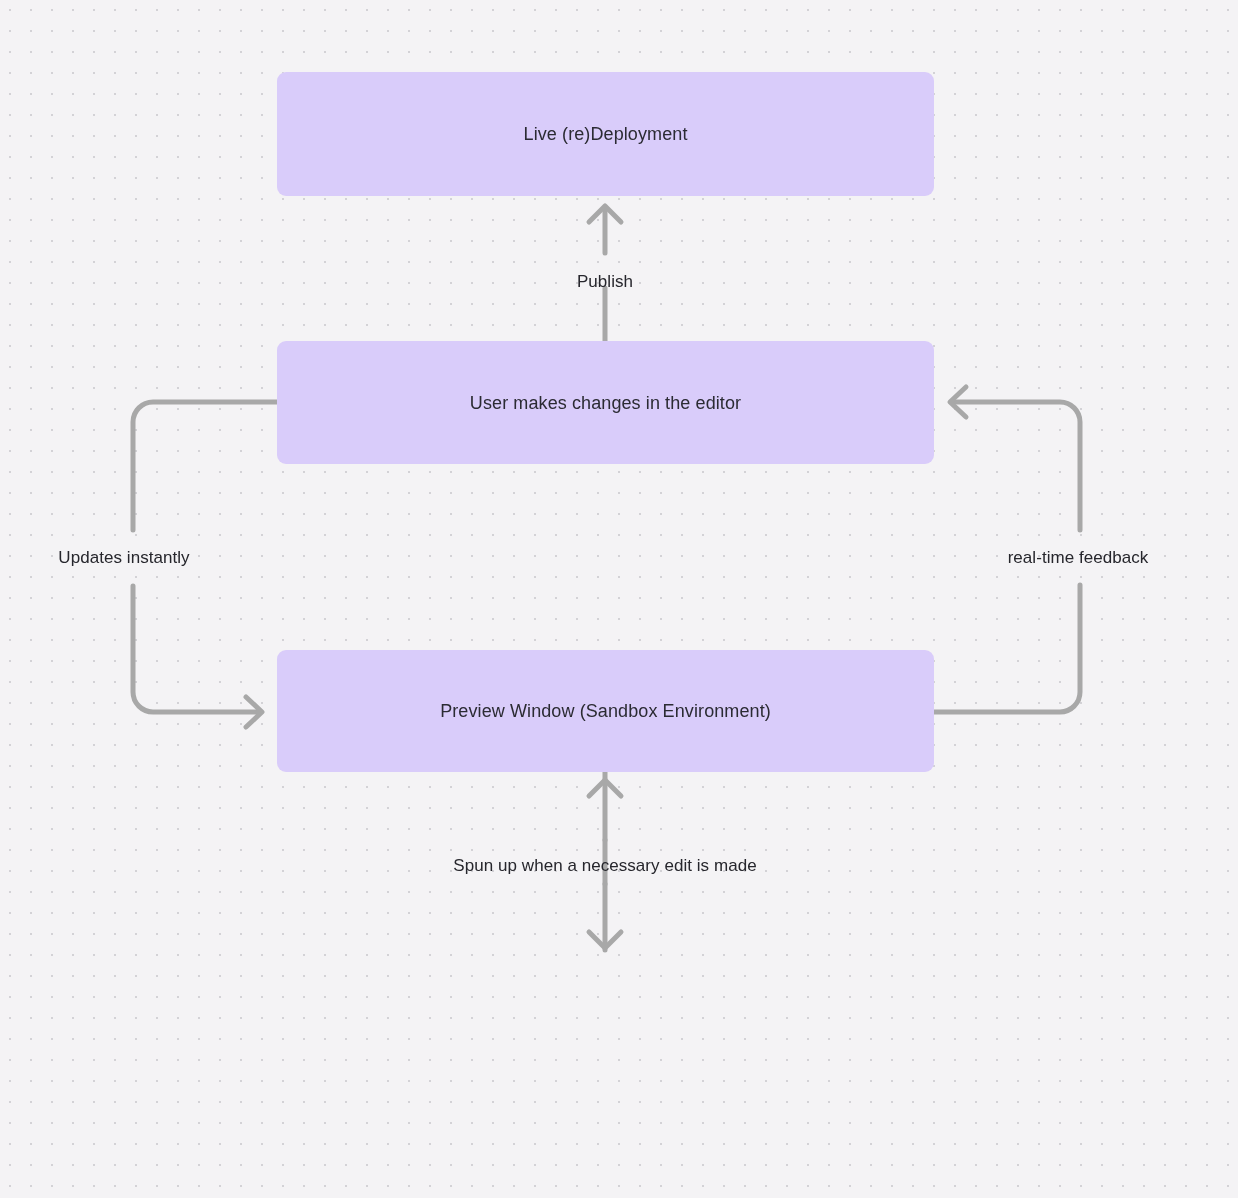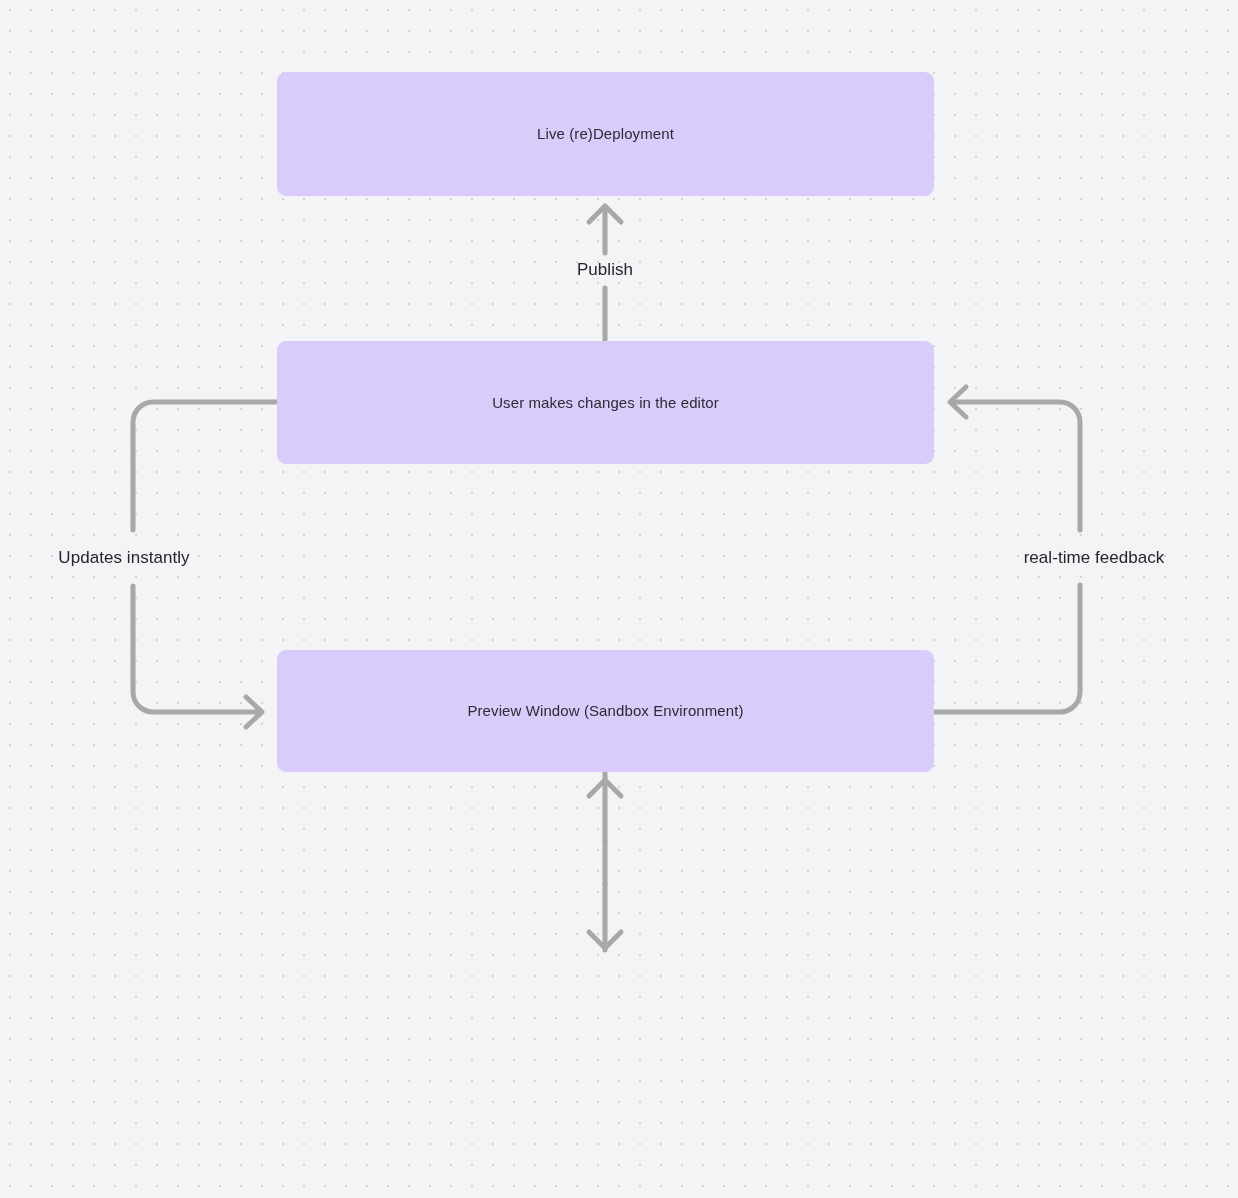--- a/index.html
+++ b/index.html
@@ -33,21 +33,21 @@
   .node {
     position: absolute;
     background: #d9ccfa;
     border-radius: 9px;
     display: flex;
     align-items: center;
     justify-content: center;
     box-sizing: border-box;
   }
   .node-label {
-    font-size: 15px;
+    font-size: 18px;
     line-height: 22px;
     color: #2b2b33;
     letter-spacing: 0.1px;
     text-align: center;
     padding: 0 14px;
   }
   .edge-label {
     position: absolute;
     font-size: 17px;
     line-height: 20px;
@@ -101,20 +101,21 @@
 
   <div class="node" style="left:277px; top:650px; width:657px; height:122px;">
     <span class="node-label">Preview Window (Sandbox Environment)</span>
   </div>
 
   <div class="node" style="left:277px; top:341px; width:657px; height:123px;">
     <span class="node-label">User makes changes in the editor</span>
   </div>
 
 
-  <div class="edge-label" style="left:605px; top:270px;">Publish</div>
+  <div class="edge-label" style="left:605px; top:282px;">Publish</div>
 
   <div class="edge-label" style="left:124px; top:558px;">Updates instantly</div>
 
-  <div class="edge-label" style="left:1078px; top:558px;margin-left:16px;">real-time feedback</div>
+  <div class="edge-label" style="left:1078px; top:558px;">real-time feedback</div>
 
+  <div class="edge-label" style="left:605px; top:866px;">Spun up when a necessary edit is made</div>
 
 </div>
 
 </body></html>

